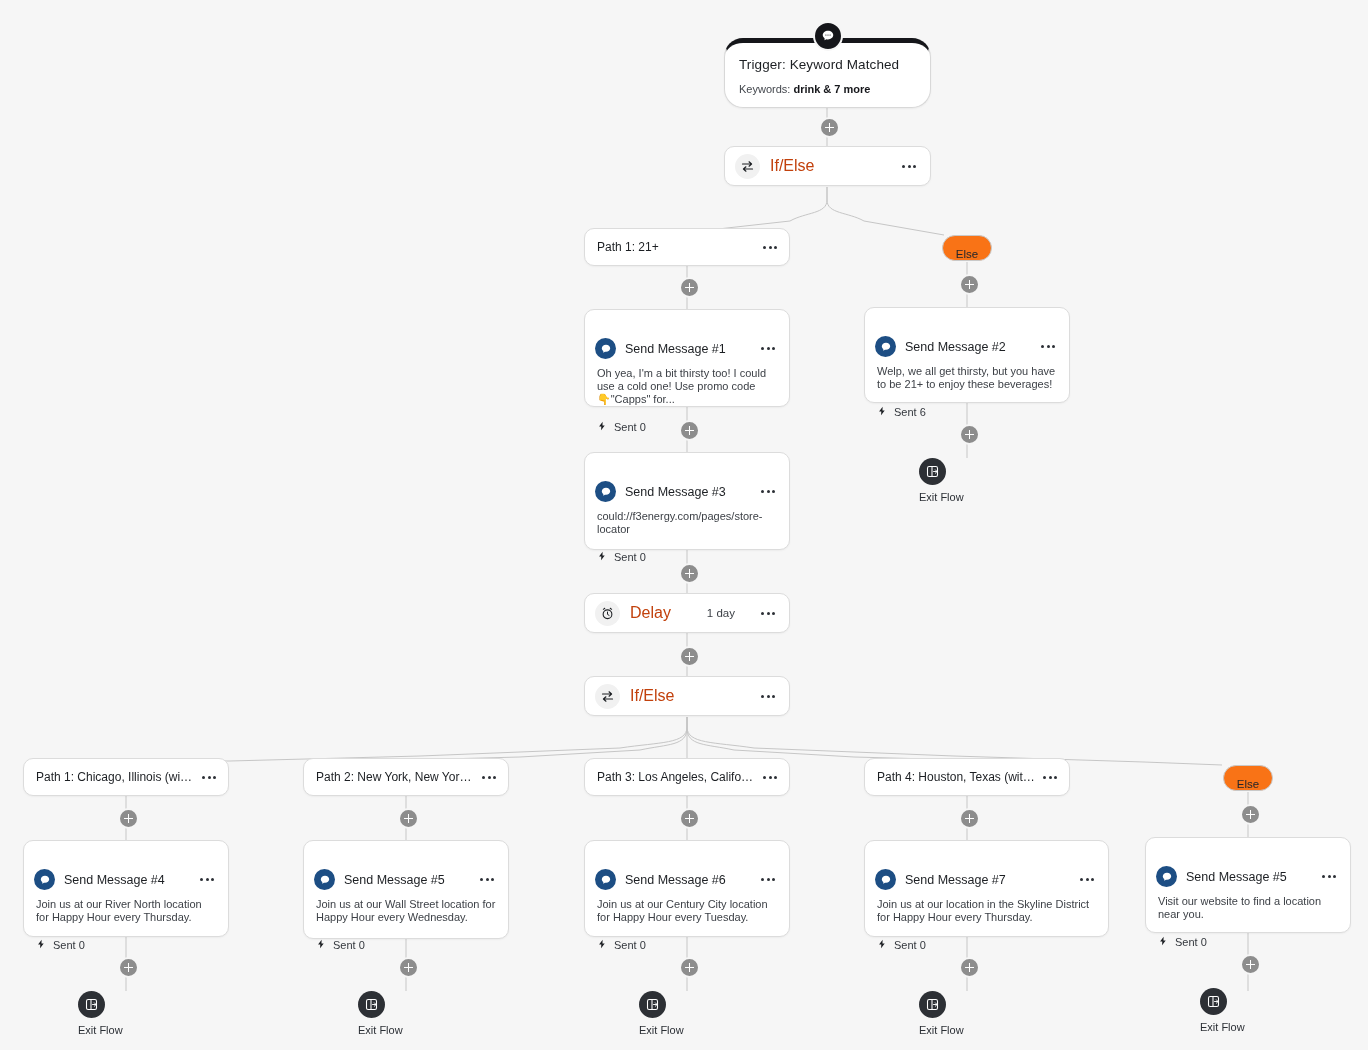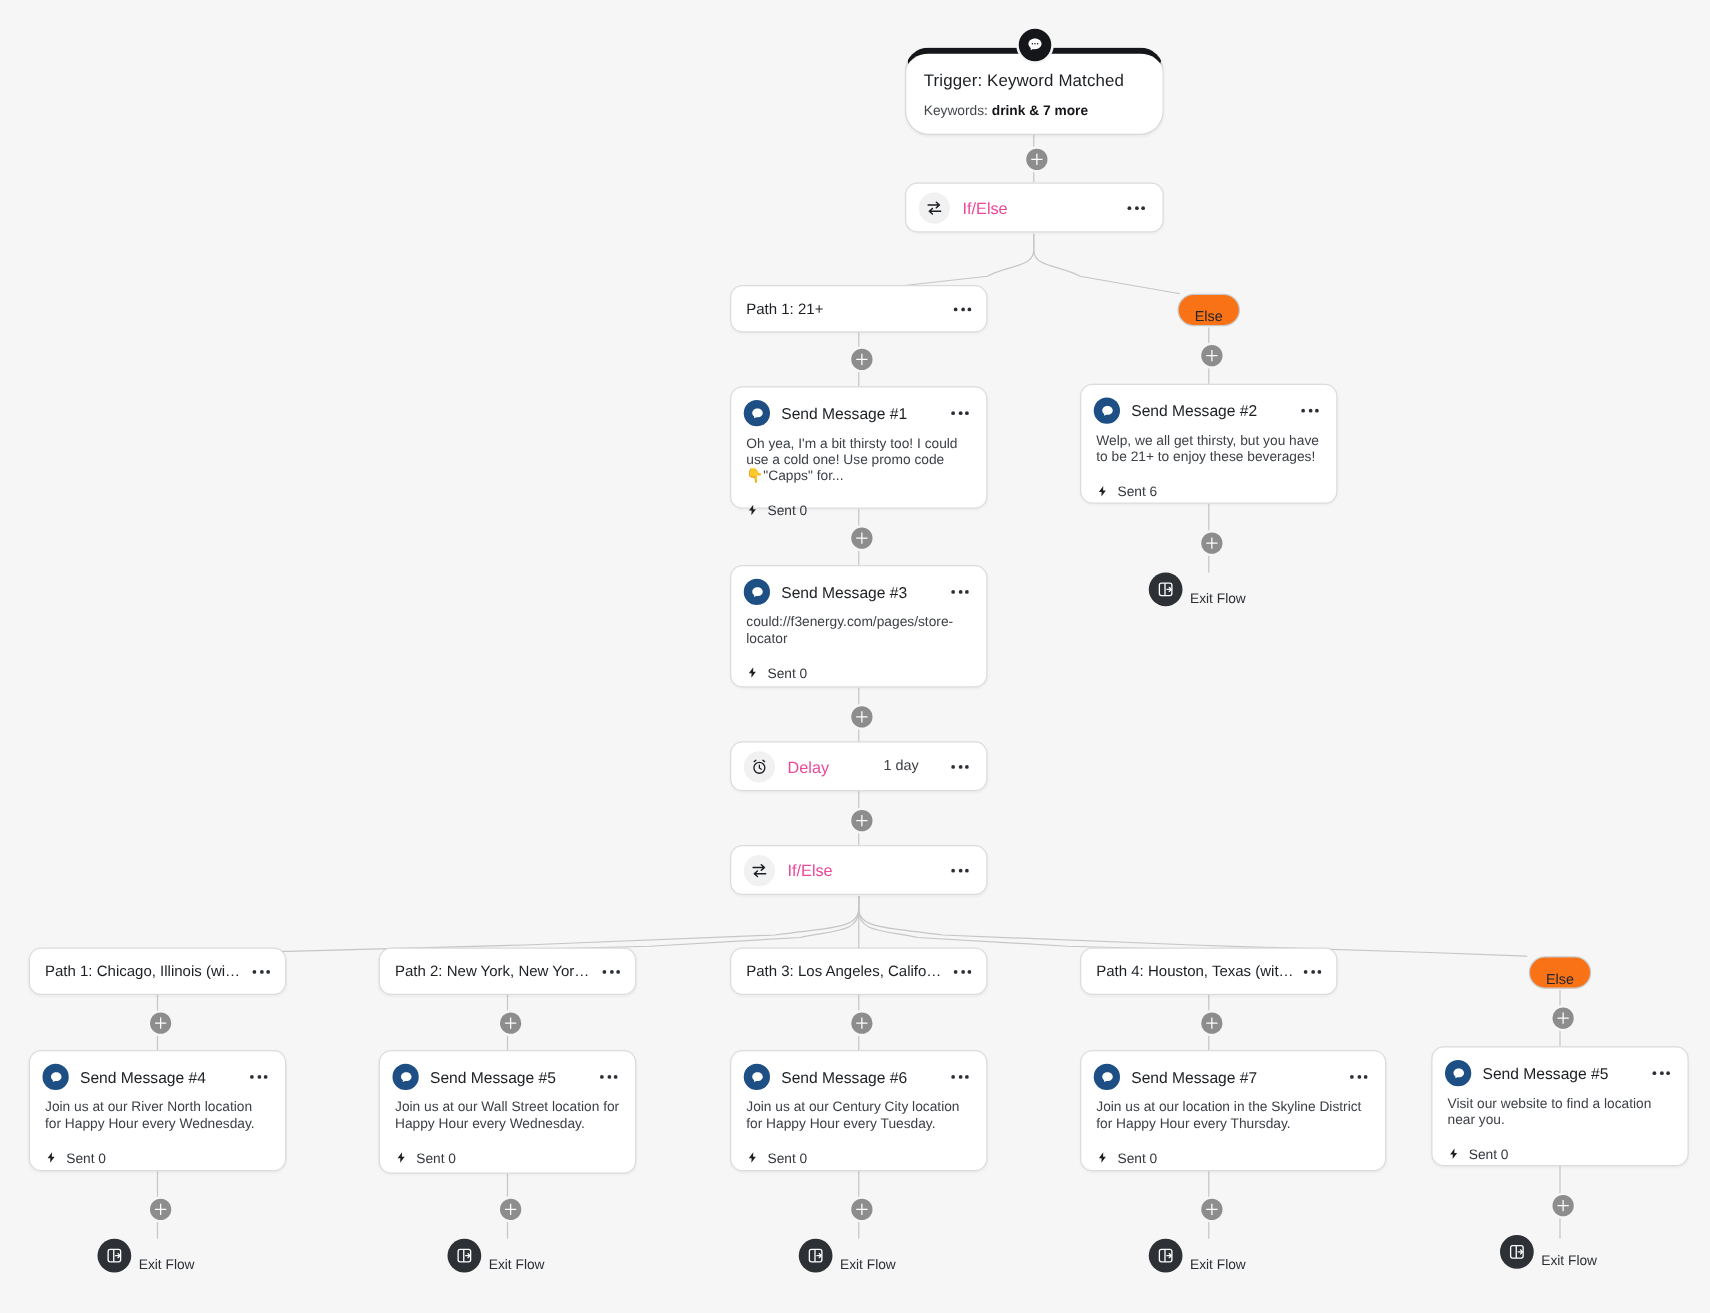--- a/index.html
+++ b/index.html
@@ -82,22 +82,22 @@
     gap: 10px;
   }
   .bar-icon {
     width: 25px; height: 25px;
     border-radius: 50%;
     background: #f1f1f1;
     display: flex; align-items: center; justify-content: center;
     flex: 0 0 auto;
   }
   .bar-label {
-    font-size: 13px;
-    color: #ec4899;
+    font-size: 16px;
+    color: #c2410c;
     flex: 1 1 auto;
   }
   .bar-meta {
     font-size: 11.5px;
     color: #3b3f45;
     margin-right: 14px;
   }
 
   
   .path-node {
@@ -121,21 +121,21 @@
     width: 50px; height: 26px;
     border-radius: 14px;
     background: #f97316;
     border: 1px solid #c9c9c9;
     display: flex; align-items: flex-end; justify-content: center;
     font-size: 11.5px;
     color: #23262b;
   }
 
   
-  .msg-card { padding: 10px 12px 10px 10px; }
+  .msg-card { padding: 28px 12px 10px 10px; }
   .msg-head {
     display: flex; align-items: center; gap: 9px;
     position: relative;
   }
   .msg-avatar {
     width: 21px; height: 21px;
     border-radius: 50%;
     background: #1d4e84;
     display: flex; align-items: center; justify-content: center;
     flex: 0 0 auto;
@@ -190,22 +190,22 @@
     background: #ffffff;
   }
   .plus::before { width: 9px; height: 1.8px; }
   .plus::after  { width: 1.8px; height: 9px; }
 
   
   .exit {
     position: absolute;
     width: 96px;
     display: flex;
-    flex-direction: row;
-    align-items: flex-end;
+    flex-direction: column;
+    align-items: flex-start;
     gap: 6px;
   }
   .exit-circle {
     width: 27px; height: 27px;
     border-radius: 50%;
     background: #2d3035;
     display: flex; align-items: center; justify-content: center;
   }
   .exit-label {
     font-size: 11px;
@@ -480,21 +480,21 @@
           <path fill="#ffffff" d="M12 3.6C7.3 3.6 3.6 6.7 3.6 10.6c0 2.2 1.2 4.1 3 5.3v3.4l3.3-1.9c.7.1 1.4.2 2.1.2 4.7 0 8.4-3.1 8.4-7S16.7 3.6 12 3.6z"></path>
         </svg>
       </span>
       <span class="msg-title">Send Message #4</span>
       <span class="dots">
           <i></i>
           <i></i>
           <i></i>
         </span>
     </div>
-    <div class="msg-body">Join us at our River North location for Happy Hour every Wednesday.</div>
+    <div class="msg-body">Join us at our River North location for Happy Hour every Thursday.</div>
     <div class="msg-foot">
       <span>
         <svg width="10" height="12" viewBox="0 0 24 24" aria-hidden="true">
           <path fill="#1c1f23" d="M13.5 2L5 13.2h5.3L9.8 22l8.7-11.5h-5.4z"></path>
         </svg>
       </span>
       <span>Sent 0</span>
     </div>
   </div>
 

